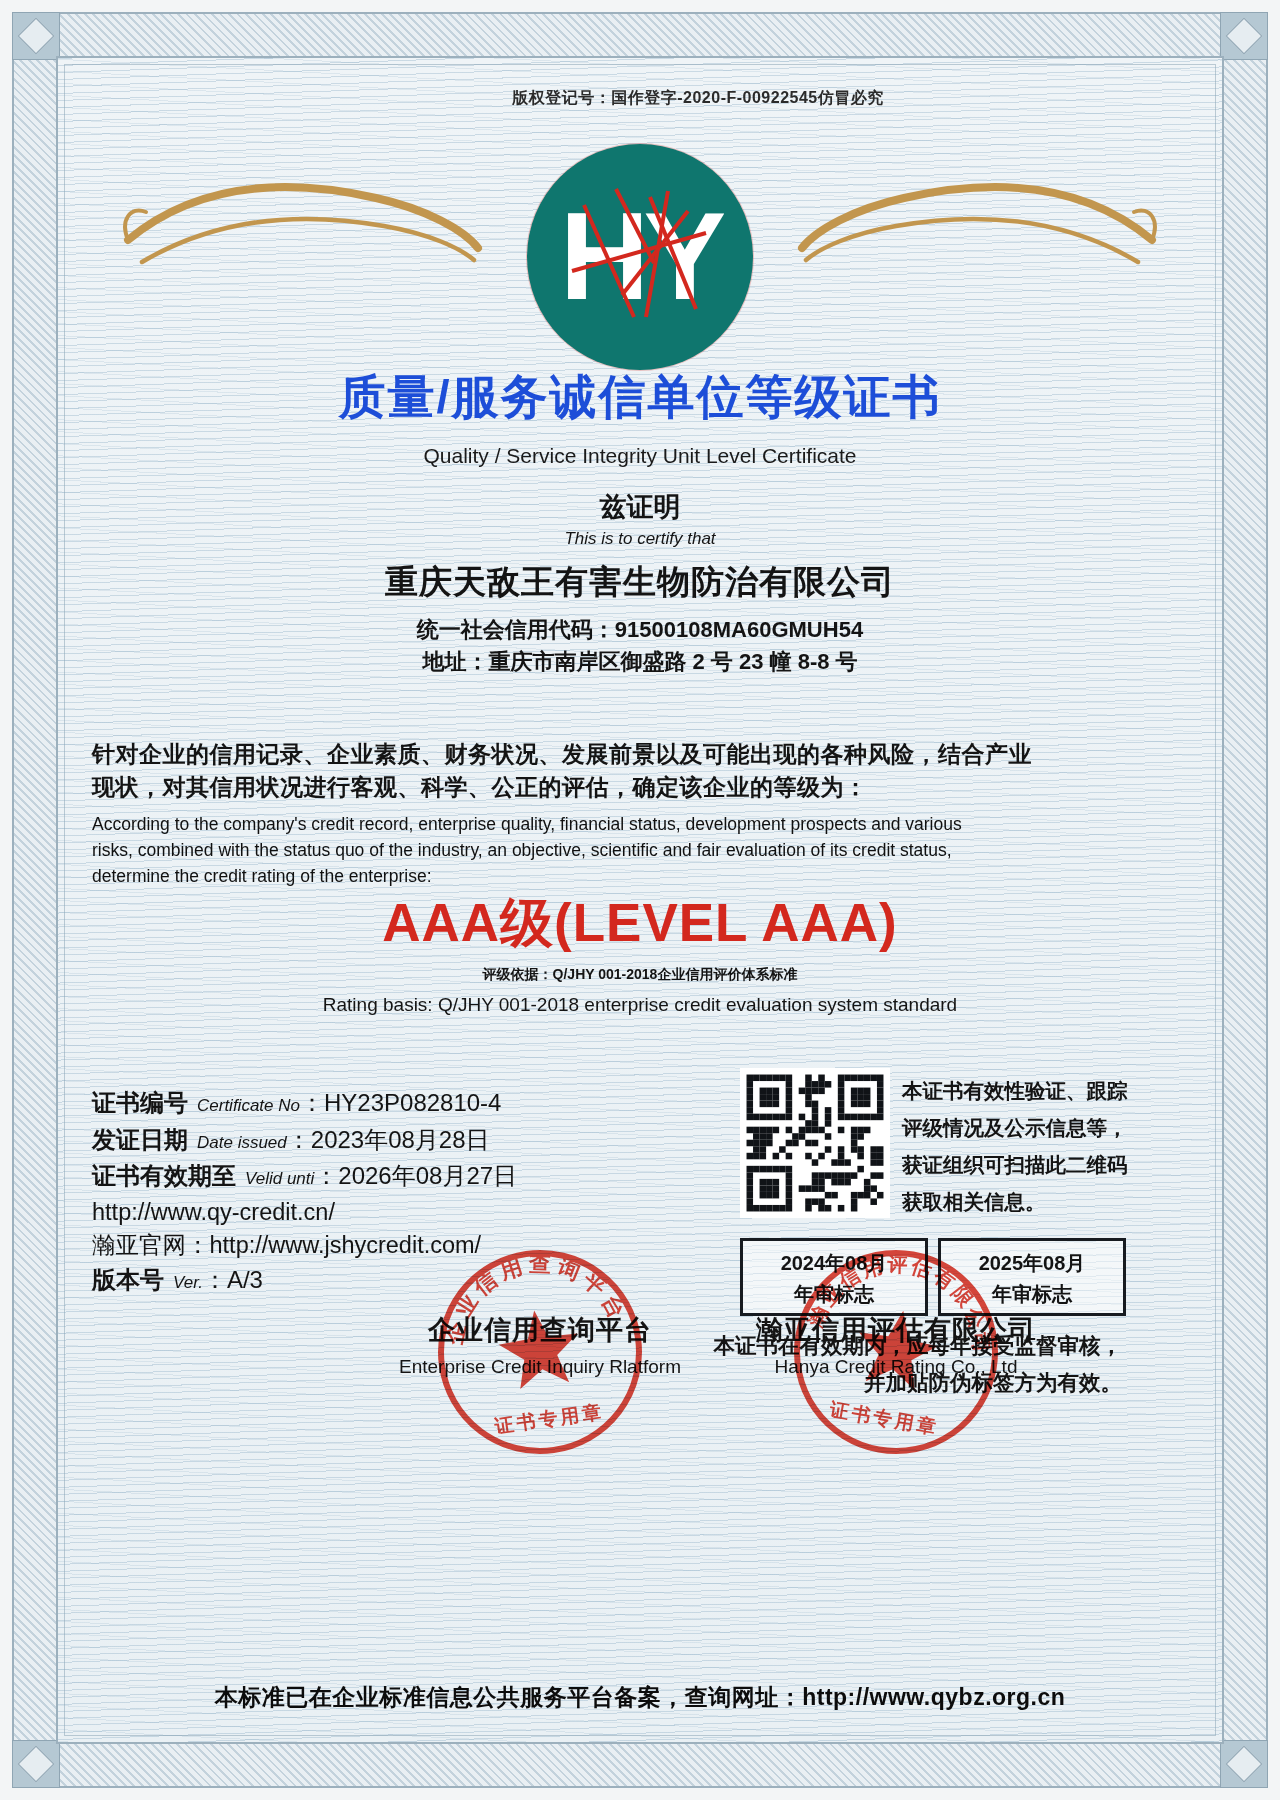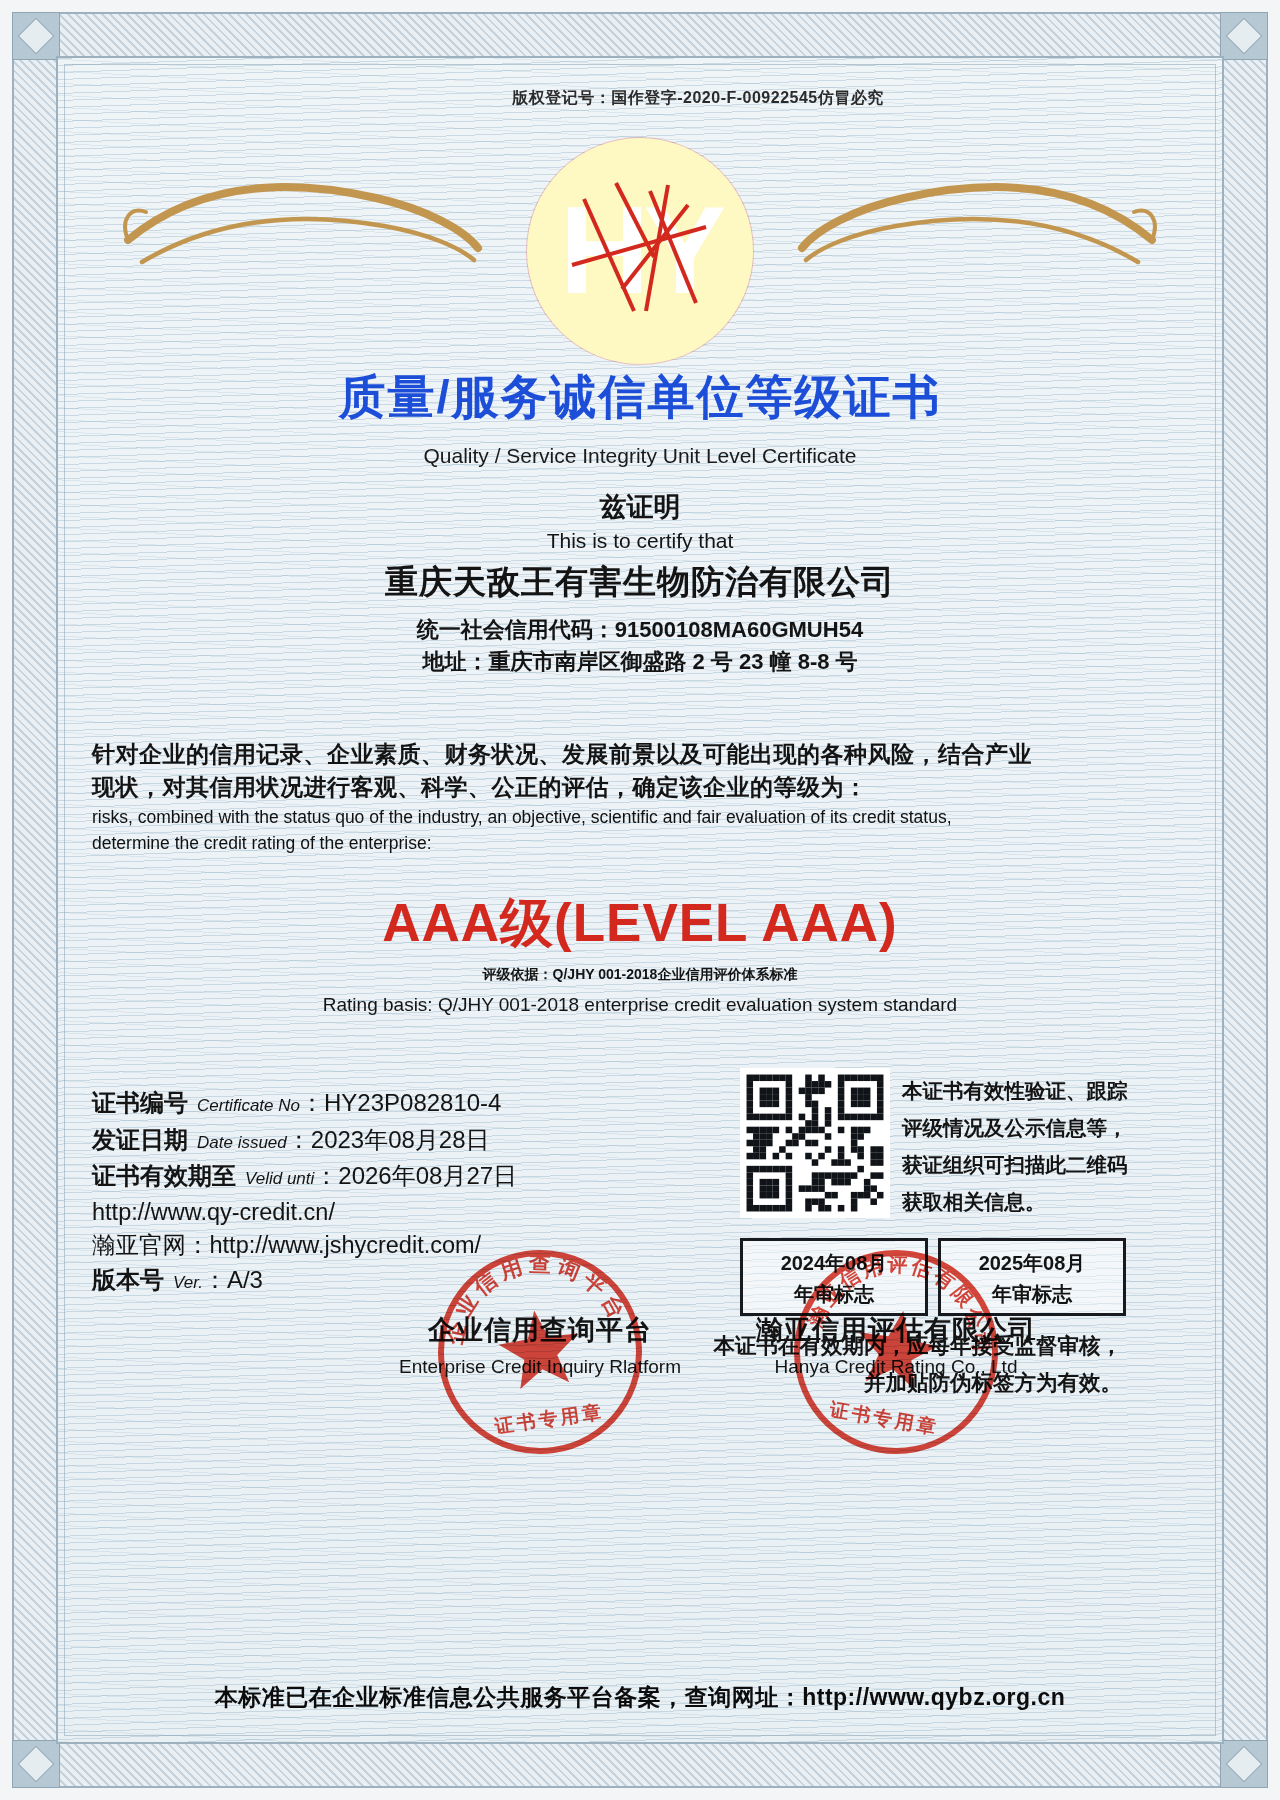--- a/index.html
+++ b/index.html
@@ -28,32 +28,32 @@
     background:
       repeating-linear-gradient(178deg, rgba(116,156,184,.30) 0 1px, rgba(255,255,255,0) 1px 7px),
       repeating-linear-gradient(3deg, rgba(116,156,184,.16) 0 1px, rgba(255,255,255,0) 1px 12px),
       linear-gradient(#eff4f7,#e9f0f4);
   }
   .content::after{content:"";position:absolute;inset:6px;border:1px solid rgba(140,165,182,.55);pointer-events:none;}
 
   
   .copyright{top:88px;font-size:16px;font-weight:600;color:#2b2b2b;transform:translateX(58px);letter-spacing:.5px;}
   .logo-circle{
-    left:527px;top:138px;width:226px;height:226px;border-radius:50%;
-    background:#fef9c3;display:flex;align-items:center;justify-content:center;
+    left:527px;top:144px;width:226px;height:226px;border-radius:50%;
+    background:#0f766e;display:flex;align-items:center;justify-content:center;
     box-shadow:0 0 0 1px rgba(211,40,30,.25);
   }
   .flourish{top:168px;width:370px;height:130px;}
   .flourish.left{left:118px;}
   .flourish.right{left:792px;transform:scaleX(-1);}
 
   .title-cn{top:366px;font-size:47px;font-weight:700;letter-spacing:2px;color:#1d4ed8;}
   .title-en{top:444px;font-size:21px;font-weight:500;color:#1a1a1a;}
   .certify-cn{top:489px;font-size:27px;font-weight:600;}
-  .certify-en{top:529px;font-size:21px;font-weight:500;}
+  .certify-en{top:529px;font-size:17px;font-weight:500;font-style:italic;}
   .company{top:560px;font-size:33px;font-weight:800;letter-spacing:1px;}
   .code-line{top:615px;font-size:22px;font-weight:600;}
   .addr-line{top:647px;font-size:22px;font-weight:600;}
 
   
   .intro{top:738px;left:92px;width:1100px;}
   .intro .cn{font-size:23px;line-height:33px;font-weight:600;letter-spacing:.5px;margin:0;}
   .intro .en{font-size:17.5px;line-height:26px;font-weight:500;margin:7px 0 0 0;color:#101010;}
 
   .level{top:888px;font-size:53px;font-weight:900;color:#d3281e;letter-spacing:1px;}
@@ -132,20 +132,21 @@
 <div class="abs center title-en">Quality / Service Integrity Unit Level Certificate</div>
 <div class="abs center certify-cn">兹证明</div>
 <div class="abs center certify-en">This is to certify that</div>
 <div class="abs center company">重庆天敌王有害生物防治有限公司</div>
 <div class="abs center code-line">统一社会信用代码：91500108MA60GMUH54</div>
 <div class="abs center addr-line">地址：重庆市南岸区御盛路 2 号 23 幢 8-8 号</div>
 
 <div class="abs intro">
   <p class="cn">针对企业的信用记录、企业素质、财务状况、发展前景以及可能出现的各种风险，结合产业</p>
   <p class="cn">现状，对其信用状况进行客观、科学、公正的评估，确定该企业的等级为：</p>
+  <p class="en">According to the company's credit record, enterprise quality, financial status, development prospects and various</p>
   <p class="en" style="margin-top:0">risks, combined with the status quo of the industry, an objective, scientific and fair evaluation of its credit status,</p>
   <p class="en" style="margin-top:0">determine the credit rating of the enterprise:</p>
 </div>
 
 <div class="abs center level">AAA级(LEVEL AAA)</div>
 <div class="abs center basis-cn">评级依据：Q/JHY 001-2018企业信用评价体系标准</div>
 <div class="abs center basis-en">Rating basis: Q/JHY 001-2018 enterprise credit evaluation system standard</div>
 
 <div class="abs details">
   <div class="det-line">

